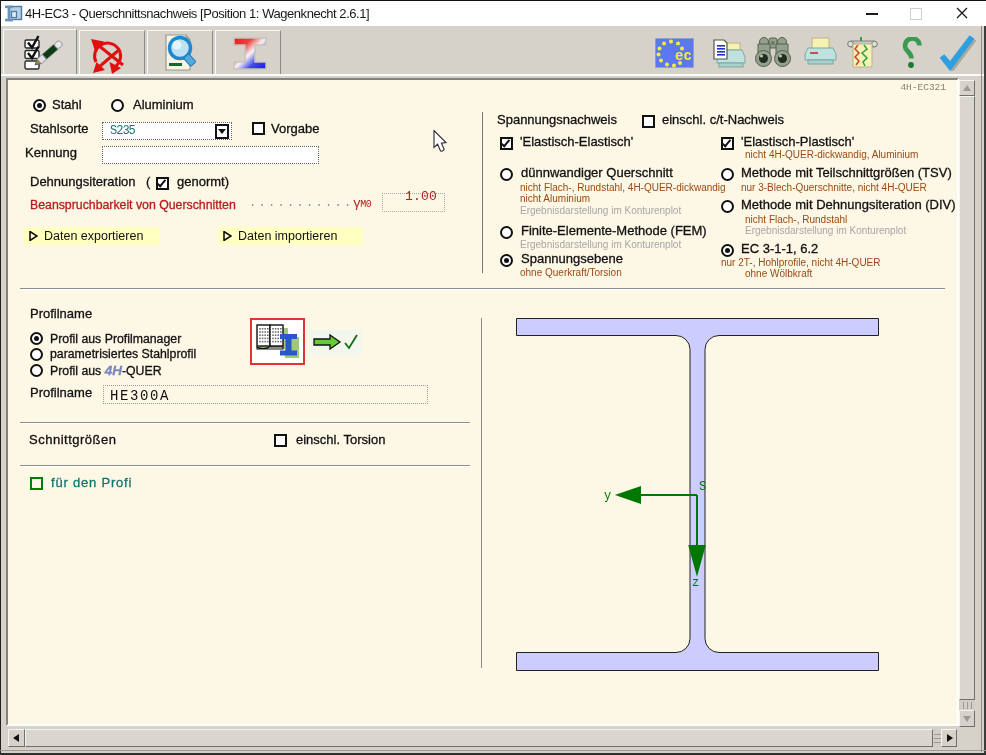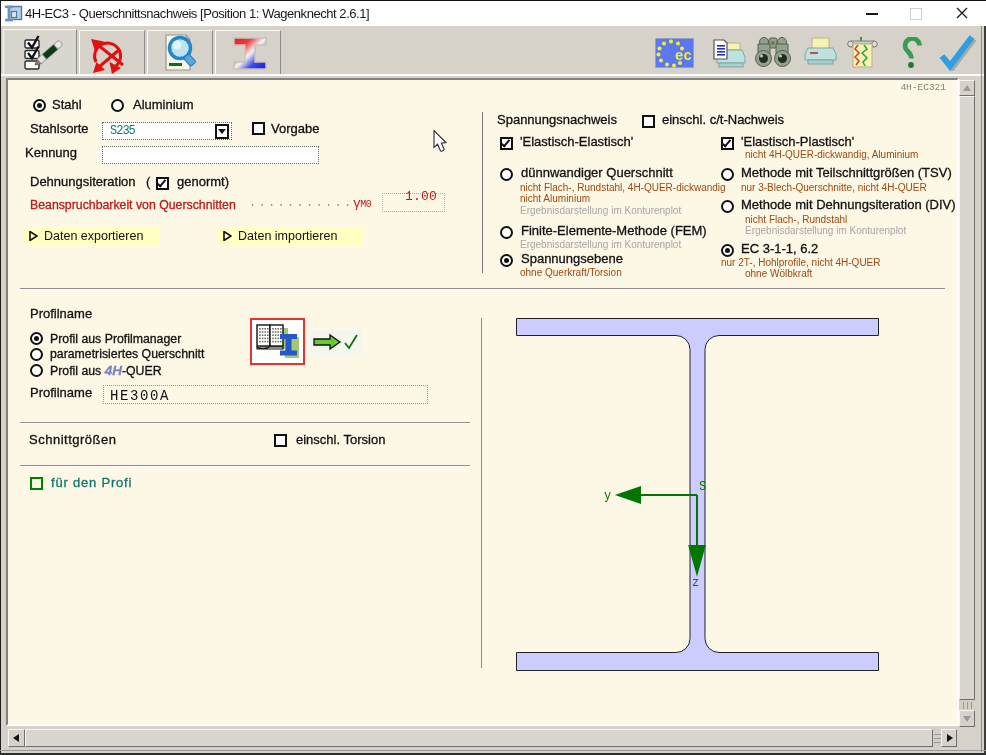--- a/index.html
+++ b/index.html
@@ -319,21 +319,21 @@
 <div class="abs lbl" style="left:741px;top:244px">EC 3-1-1, 6.2</div>
 <div class="abs sub brown" style="left:721px;top:259px">nur 2T-, Hohlprofile, nicht 4H-QUER</div>
 <div class="abs sub brown" style="left:745px;top:270px">ohne Wölbkraft</div>
 
 <div class="sep" style="top:288px"></div>
 
 <div class="abs lbl bold" style="left:30px;top:309px">Profilname</div>
 <div class="radio sel abs" style="left:30px;top:332px"></div>
 <div class="abs lbl" style="left:50px;top:335px;font-size:12.3px">Profil aus Profilmanager</div>
 <div class="radio abs" style="left:30px;top:348px"></div>
-<div class="abs lbl" style="left:50px;top:350px;font-size:12.3px">parametrisiertes Querschnitt</div>
+<div class="abs lbl" style="left:50px;top:350px;font-size:12.3px">parametrisiertes Stahlprofil</div>
 <div class="radio abs" style="left:30px;top:364px"></div>
 <div class="abs lbl" style="left:50px;top:366px;font-size:12.3px">Profil aus <span style="color:#7b84c4;font-style:italic;font-weight:bold;font-size:13.5px">4H</span>-QUER</div>
 
 <div class="abs lbl" style="left:30px;top:388px">Profilname</div>
 <div class="field" style="left:103px;top:385px;width:325px;height:19px;background:#fdf7e6;border-color:#999"></div>
 <div class="abs mono" style="left:110px;top:388px;font-size:14px;letter-spacing:1.6px;color:#111">HE300A</div>
 
 <div class="abs" style="left:250px;top:318px;width:51px;height:43px;background:#fff;border:2px solid #e23434"></div>
 <svg class="abs" style="left:256px;top:324px" width="44" height="36" viewBox="0 0 44 36">
   <rect x="4" y="4" width="28" height="21" fill="#a2c874"></rect>

